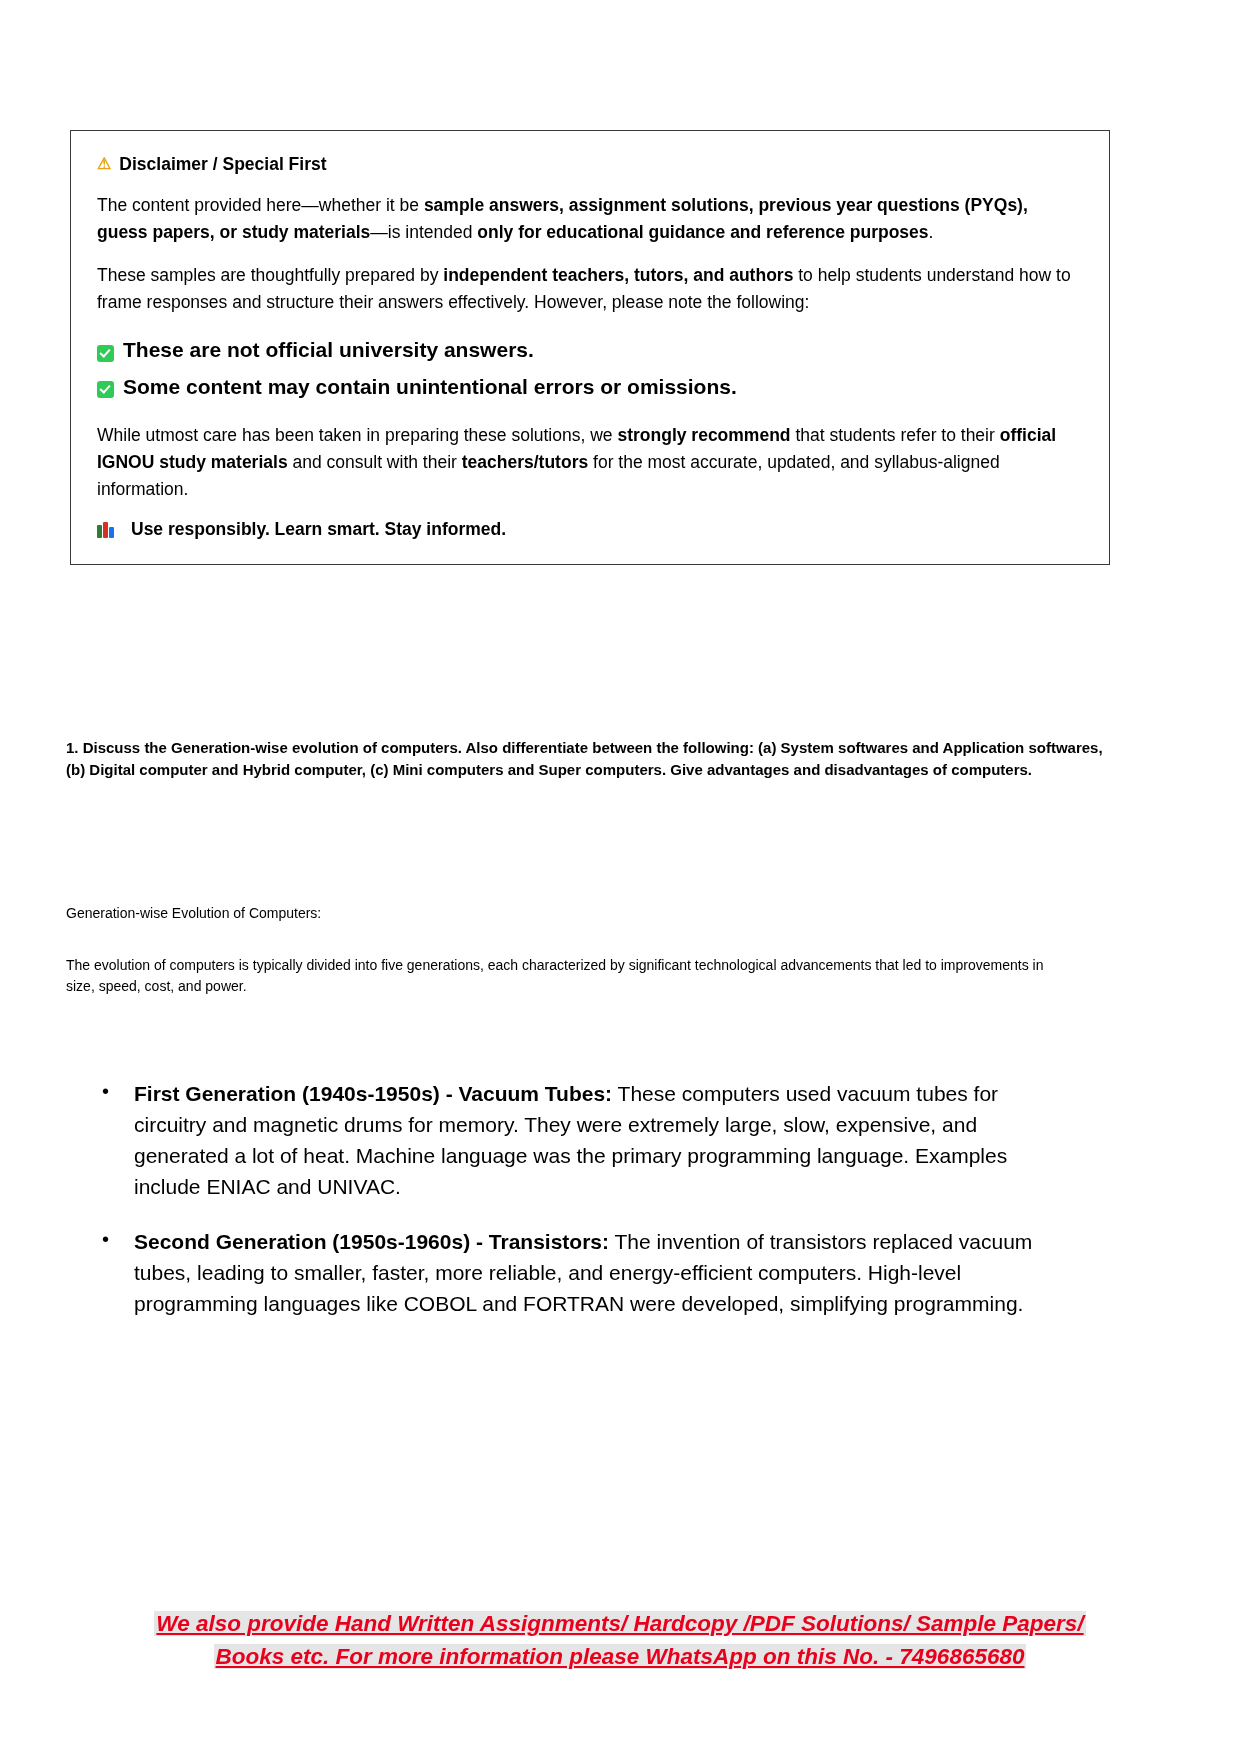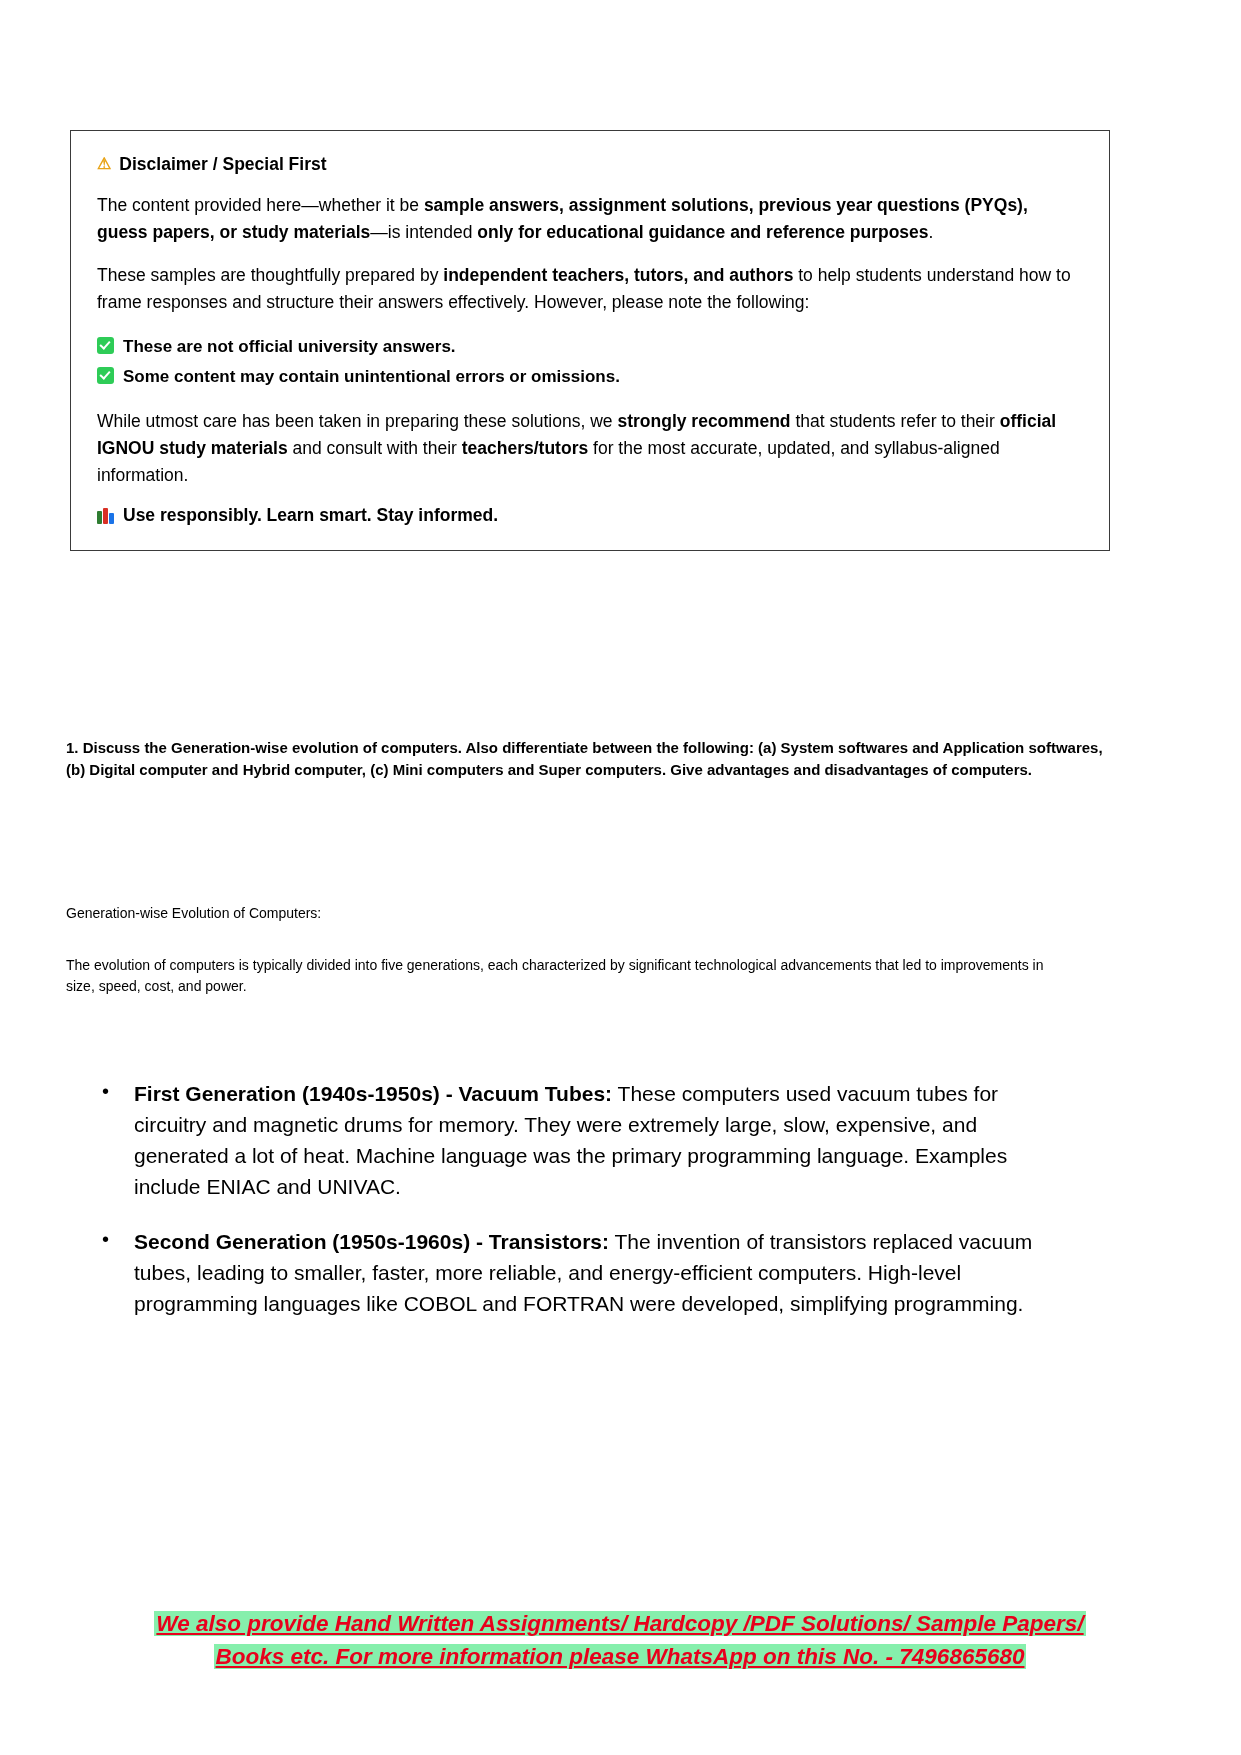--- a/index.html
+++ b/index.html
@@ -55,25 +55,25 @@
   }
   .disc-p:last-child { margin-bottom: 0; }
   .disc-p b { font-weight: bold; }
 
   .check-list {
     margin: 0 0 16px 0;
     padding: 0;
     list-style: none;
   }
   .check-list li {
-    font-size: 17px;
+    font-size: 21px;
     font-weight: bold;
     line-height: 1.75;
     display: flex;
-    align-items: flex-start;
+    align-items: center;
     gap: 9px;
   }
   .check-icon {
     width: 17px;
     height: 17px;
     background: #2ecc57;
     border-radius: 3px;
     position: relative;
     flex: 0 0 auto;
     margin-top: 5px;
@@ -87,21 +87,21 @@
     height: 8px;
     border: solid #ffffff;
     border-width: 0 2.2px 2.2px 0;
     transform: rotate(42deg);
   }
   .final-note {
     font-size: 17.5px;
     font-weight: bold;
     display: flex;
     align-items: center;
-    gap: 9px;
+    gap: 17px;
     margin: 0;
   }
   .books-icon {
     width: 17px;
     height: 16px;
     flex: 0 0 auto;
     position: relative;
   }
   .books-icon span {
     position: absolute;
@@ -166,21 +166,21 @@
     top: 1608px;
     width: 1120px;
     text-align: center;
     font-size: 22.5px;
     font-weight: bold;
     font-style: italic;
     line-height: 1.45;
     color: #e8001c;
   }
   .footer-banner span {
-    background: #86efac;
+    background: #e5e5e5;
     text-decoration: underline;
     text-decoration-thickness: 1.5px;
     text-underline-offset: 2px;
     padding: 0 2px;
     box-decoration-break: clone;
     -webkit-box-decoration-break: clone;
   }
 </style>
 </head>
 <body>

